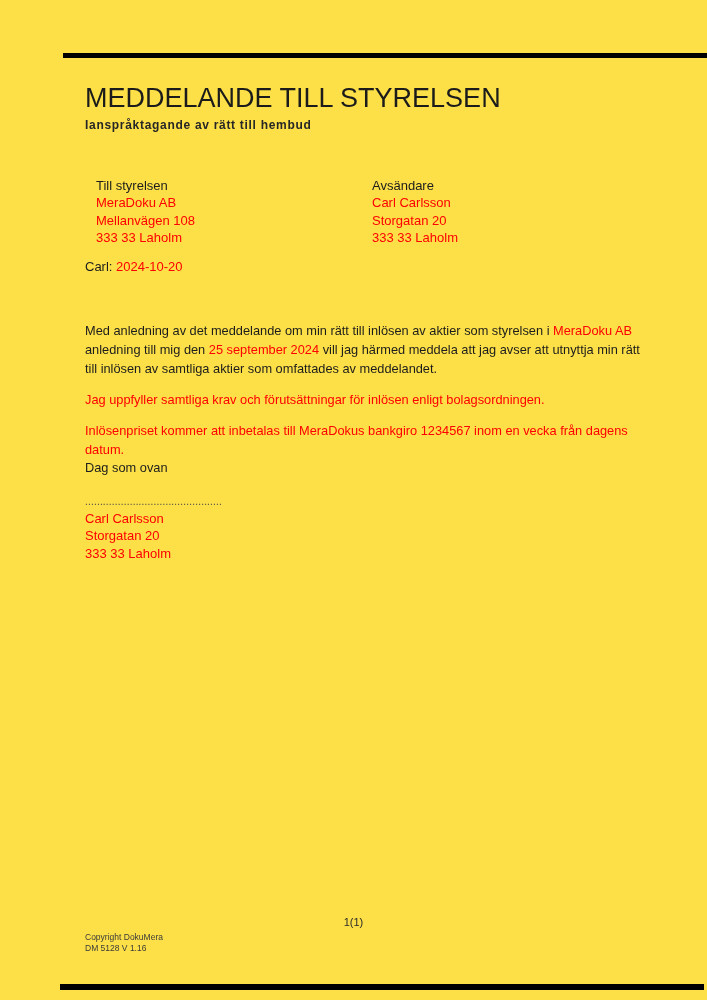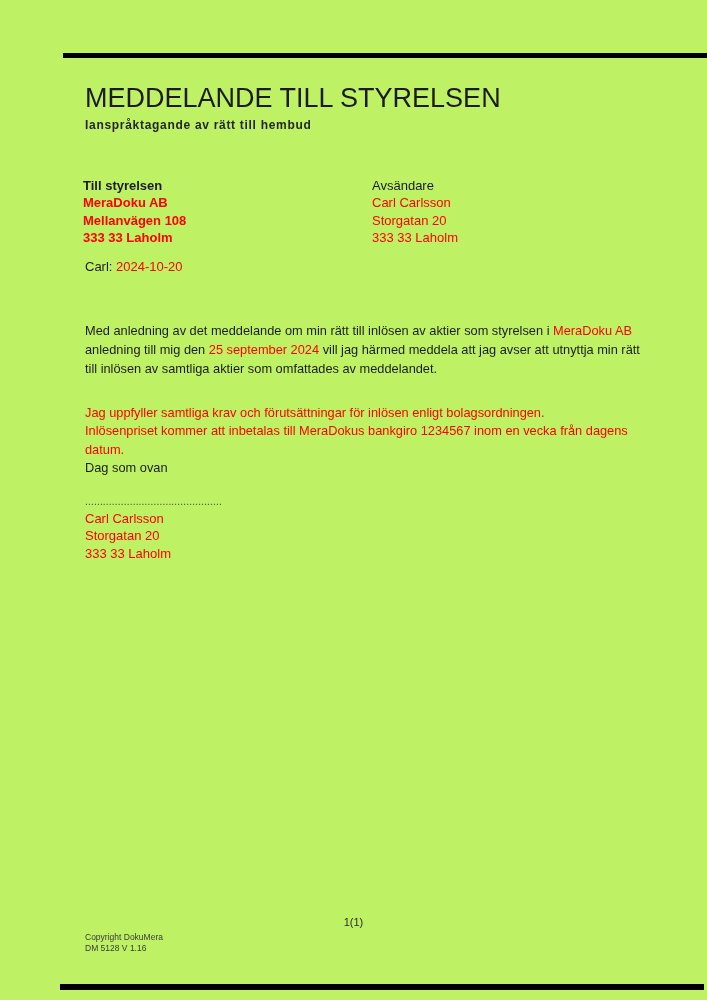--- a/index.html
+++ b/index.html
@@ -4,56 +4,56 @@
 <title>MEDDELANDE TILL STYRELSEN</title>
 <style>
   :root { --red:#FF0000; --ink:#1c1c1c; }
   * { margin:0; padding:0; box-sizing:border-box; }
   html,body { background:#ffffff; }
   body { font-family:"Liberation Sans","DejaVu Sans",sans-serif; color:var(--ink); }
 
   .page {
     position:relative;
     width:707px; height:1000px;
-    background:#bef264;
+    background:#fde047;
     overflow:hidden;
   }
 
   .rule { position:absolute; background:#000000; }
   .rule-top { left:63px; right:0; top:53px; height:5px; }
   .rule-bottom { left:60px; width:644px; top:984px; height:6px; }
 
   .doc-title {
     position:absolute; left:85px; top:82px;
     font-size:27px; font-weight:400; letter-spacing:0px;
     color:#1b1b1b; white-space:nowrap; line-height:32px;
   }
   .doc-subtitle {
     position:absolute; left:85px; top:118px;
     font-size:12px; font-weight:600; letter-spacing:0.7px;
     color:#262626; white-space:nowrap;
   }
 
   .addr-block { position:absolute; top:177px; font-size:13px; line-height:17.4px; white-space:nowrap; }
-  .addr-recipient { left:83px;font-weight:bold; }
+  .addr-recipient { left:96px; }
   .addr-sender { left:372px; }
   .addr-heading { color:var(--ink); }
   .addr-line { color:var(--red); }
 
   .date-line { position:absolute; left:85px; top:259px; font-size:13px; white-space:nowrap; }
   .date-line .value { color:var(--red);margin-top:26px; }
 
   .para {
     position:absolute; left:85px;
     font-size:12.8px; line-height:19px; color:var(--ink);
     white-space:nowrap;
   }
   .para .red { color:var(--red); }
   .para-1 { top:321px; }
-  .para-2 { top:390px;margin-top:13px; }
+  .para-2 { top:390px; }
   .para-3 { top:421px; }
   .para-closing { top:458px; }
 
   .sig-dots {
     position:absolute; left:85px; top:497px;
     font-size:10px; line-height:10px; letter-spacing:0.2px;
     color:#4a4a4a; white-space:nowrap;
   }
   .sig-block {
     position:absolute; left:85px; top:510px;

